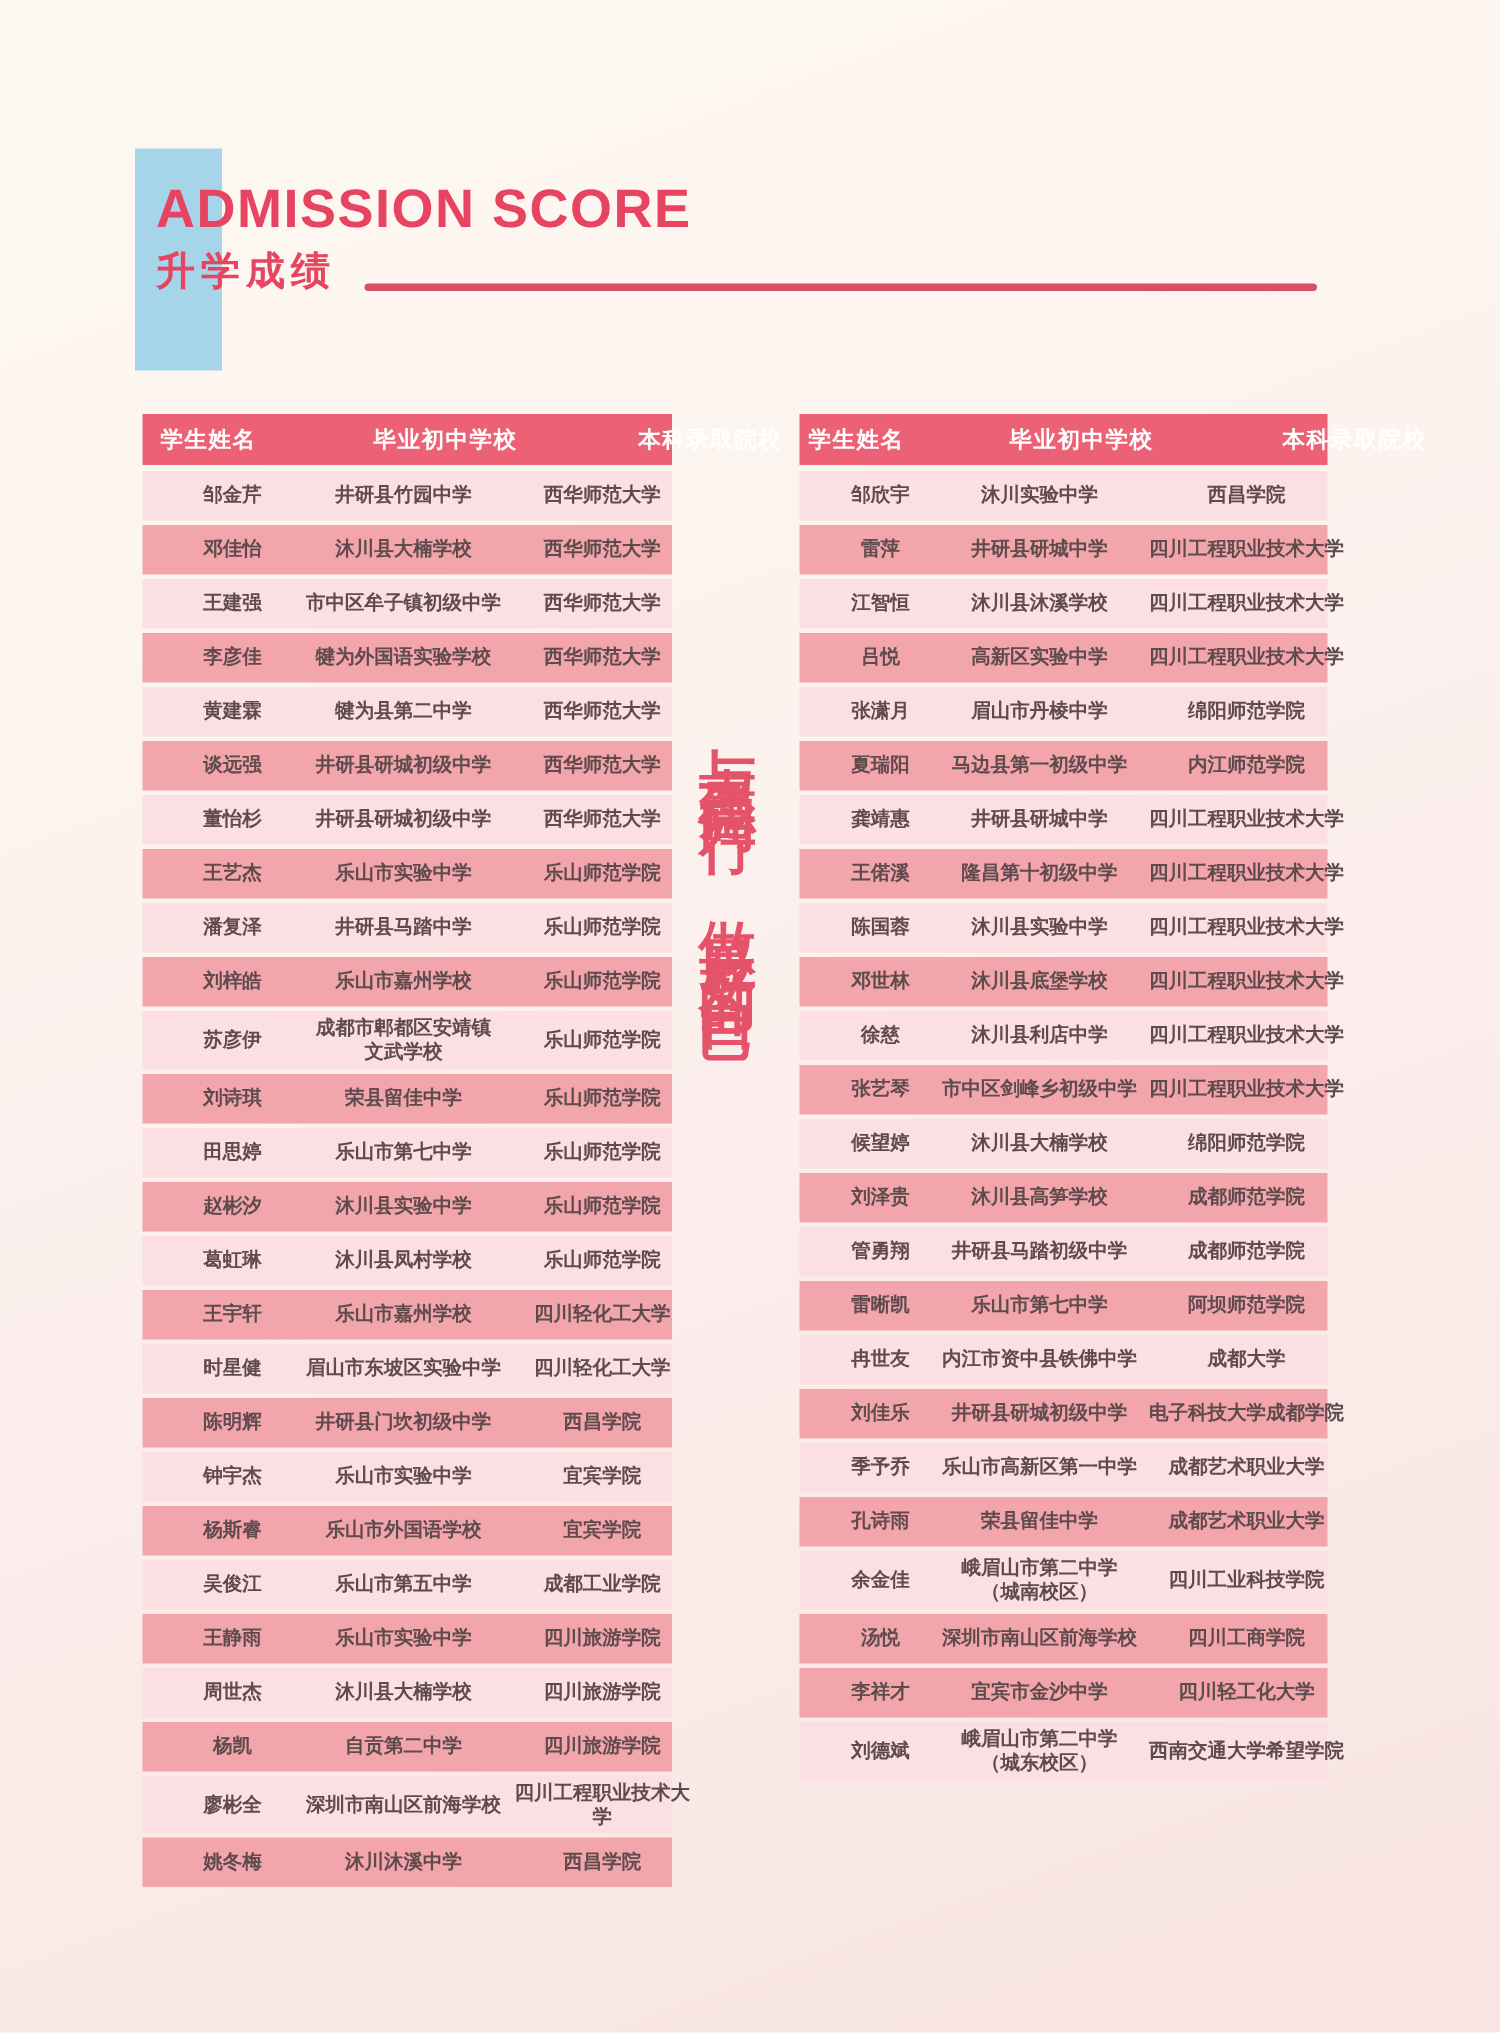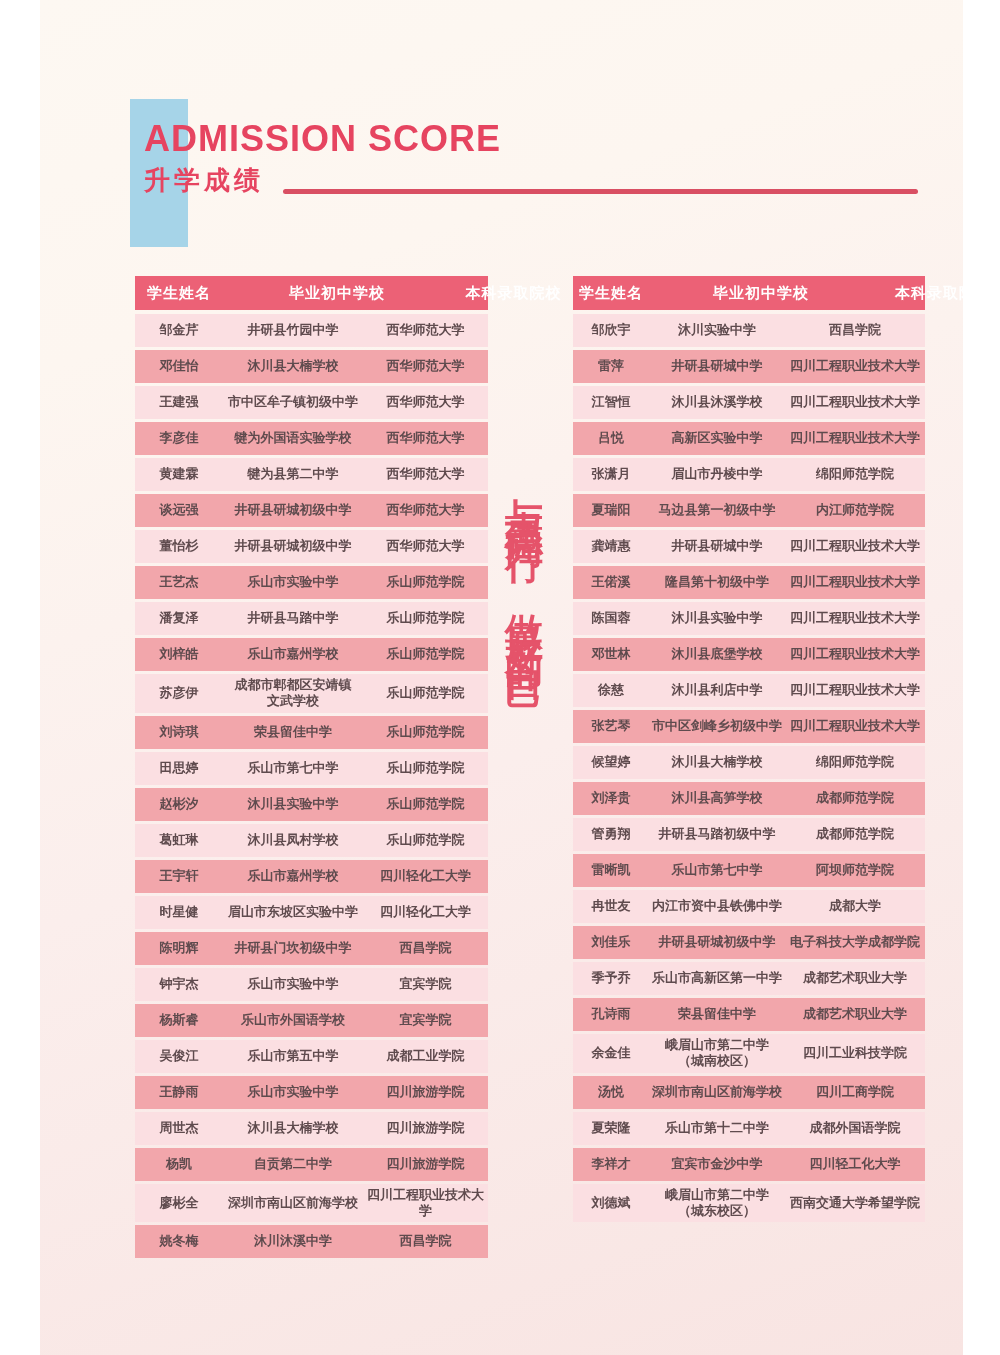--- a/index.html
+++ b/index.html
@@ -1,37 +1,36 @@
 <!DOCTYPE html>
 <html><head>
 <meta charset="utf-8">
 <style>
   html,body{margin:0;padding:0;}
   body{font-family:"Liberation Sans","DejaVu Sans",sans-serif;}
   .page{
     position:relative;
-    width:923px;height:1355px;
+    width:1000px;height:1355px;
     overflow:hidden;
     background:linear-gradient(160deg,#fdf8f2 0%,#fdf6f0 22%,#fbeeec 55%,#f8e4e2 100%);
-    margin-left:40px;
   }
   
   .blue-block{position:absolute;left:90px;top:99px;width:58px;height:148px;background:#a6d4e8;}
   .title-en{position:absolute;left:104px;top:118px;font-size:36px;font-weight:bold;color:#e64460;letter-spacing:1px;white-space:nowrap;}
   .title-zh{position:absolute;left:104px;top:163px;font-size:26px;font-weight:bold;color:#e64460;letter-spacing:4px;white-space:nowrap;}
   .divider{position:absolute;left:243px;top:189px;width:635px;height:5px;background:#d94f63;border-radius:3px;}
   
   .score-table{position:absolute;top:276px;}
   .score-table.left{left:95px;width:353px;}
   .score-table.right{left:533px;width:352px;}
   .thead{display:grid;height:34px;background:#ec6176;margin-bottom:4px;align-items:center;gap:44px;}
   .score-table.left .thead,.score-table.left .trow{grid-template-columns:88px 140px 125px;}
   .score-table.right .thead,.score-table.right .trow{grid-template-columns:76px 136px 140px;}
   .th{color:#ffffff;font-weight:bold;font-size:15px;text-align:center;letter-spacing:1px;}
-  .trow{display:grid;min-height:33px;margin-bottom:3px;align-items:center;}
+  .trow{display:grid;min-height:33px;margin-bottom:3px;align-items:center;padding-left:16px;}
   .trow.light{background:#fbdfe2;}
   .trow.dark{background:#f2a6ab;}
   .td{text-align:center;font-size:13px;font-weight:600;color:#5f4b4e;line-height:1.25;white-space:pre-line;padding:3px 2px;}
   
   .slogan{
     position:absolute;left:461px;top:468px;width:46px;
     display:flex;flex-direction:column;align-items:center;gap:56px;
   }
   .slogan span{
     writing-mode:vertical-rl;text-orientation:upright;
@@ -302,25 +301,20 @@
         <div class="td">余金佳</div>
         <div class="td">峨眉山市第二中学
 （城南校区）</div>
         <div class="td">四川工业科技学院</div>
       </div>
       <div class="trow dark">
         <div class="td">汤悦</div>
         <div class="td">深圳市南山区前海学校</div>
         <div class="td">四川工商学院</div>
       </div>
-      <div class="trow light">
-        <div class="td">夏荣隆</div>
-        <div class="td">乐山市第十二中学</div>
-        <div class="td">成都外国语学院</div>
-      </div>
       <div class="trow dark">
         <div class="td">李祥才</div>
         <div class="td">宜宾市金沙中学</div>
         <div class="td">四川轻工化大学</div>
       </div>
       <div class="trow light">
         <div class="td">刘德斌</div>
         <div class="td">峨眉山市第二中学
 （城东校区）</div>
         <div class="td">西南交通大学希望学院</div>

